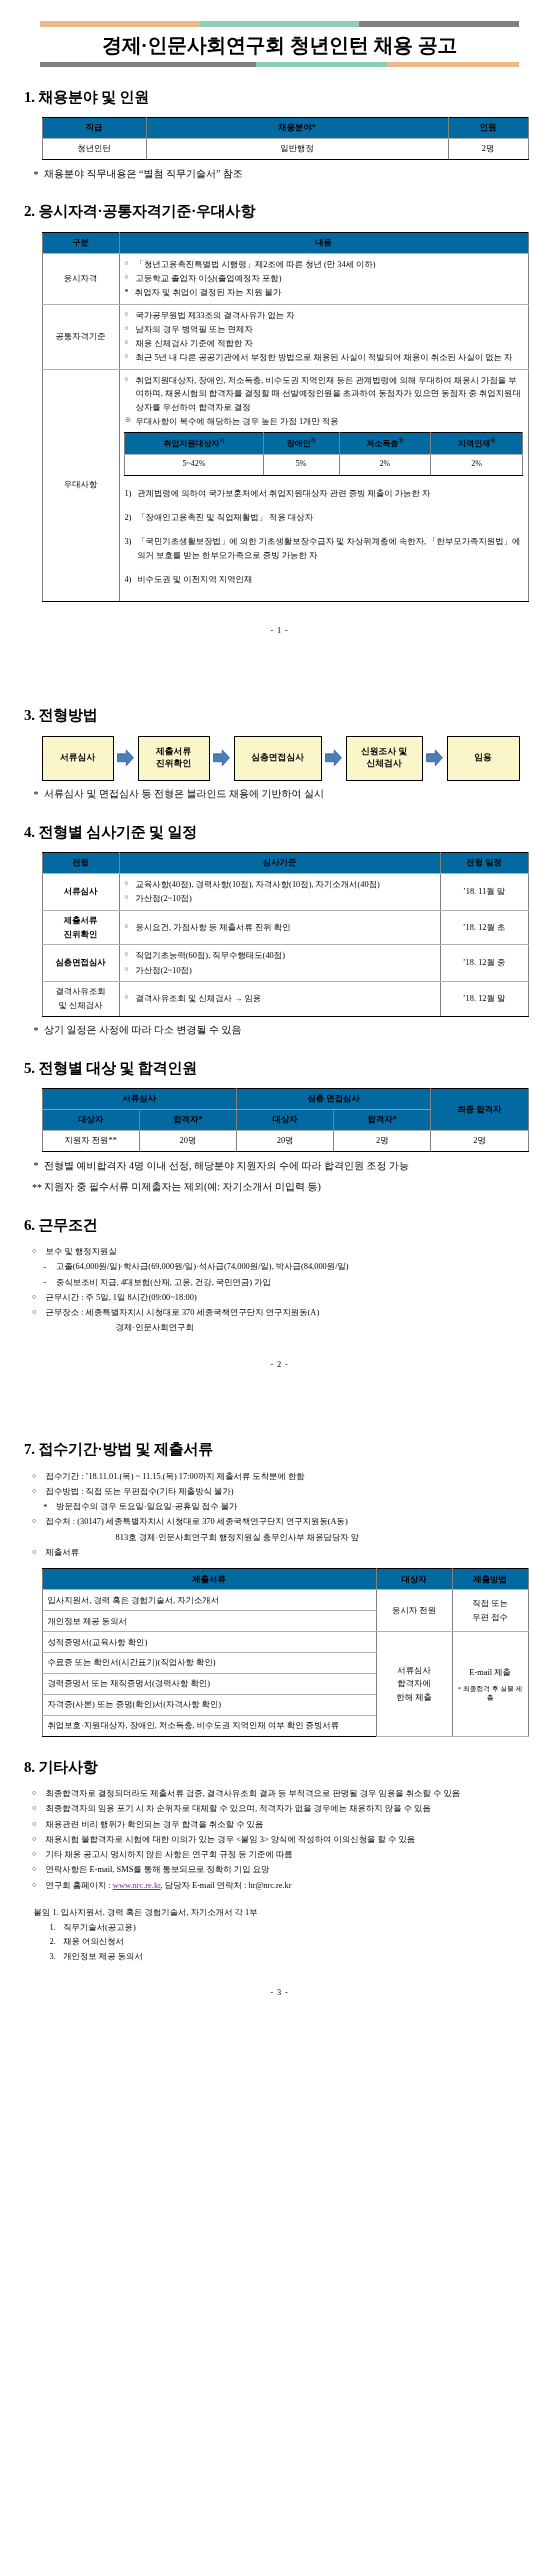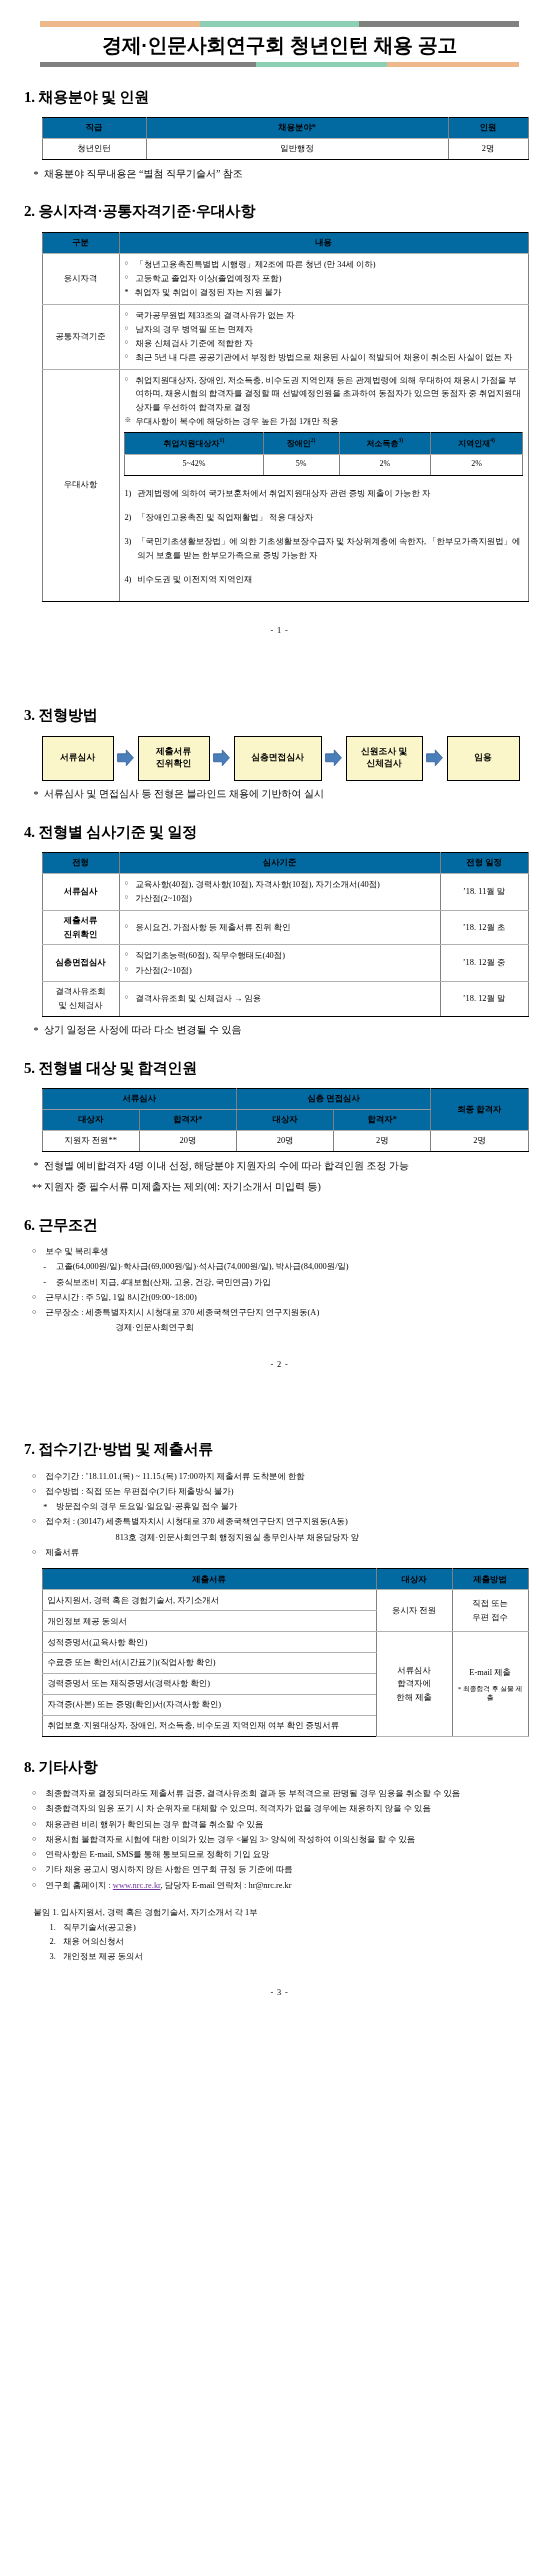--- a/index.html
+++ b/index.html
@@ -397,21 +397,21 @@
       <td class="ctr">2명</td>
       <td class="ctr">2명</td>
     </tr>
   </tbody>
     </table>
   <div class="note">전형별 예비합격자 4명 이내 선정, 해당분야 지원자의 수에 따라 합격인원 조정 가능</div>
   <div class="note dbl">지원자 중 필수서류 미제출자는 제외(예: 자기소개서 미입력 등)</div>
 
   <h2 class="sec">6. 근무조건</h2>
   <ul class="body-list">
-    <li>보수 및 복리후생</li>
+    <li>보수 및 행정지원실</li>
     <li class="dash">고졸(64,000원/일)·학사급(69,000원/일)·석사급(74,000원/일), 박사급(84,000원/일)</li>
     <li class="dash">중식보조비 지급, 4대보험(산재, 고용, 건강, 국민연금) 가입</li>
     <li>근무시간 : 주 5일, 1일 8시간(09:00~18:00)</li>
     <li>근무장소 : 세종특별자치시 시청대로 370 세종국책연구단지 연구지원동(A)</li>
     <li class="cont">
         <span class="indent-addr">경제·인문사회연구회</span>
       </li>
   </ul>
 
   <div class="pagenum">- 2 -</div>
@@ -471,22 +471,22 @@
         </tr>
   </tbody>
     </table>
 
   <h2 class="sec">8. 기타사항</h2>
   <ul class="body-list">
     <li>최종합격자로 결정되더라도 제출서류 검증, 결격사유조회 결과 등 부적격으로 판명될 경우 임용을 취소할 수 있음</li>
     <li>최종합격자의 임용 포기 시 차 순위자로 대체할 수 있으며, 적격자가 없을 경우에는 채용하지 않을 수 있음</li>
     <li>채용관련 비리 행위가 확인되는 경우 합격을 취소할 수 있음</li>
     <li>채용시험 불합격자로 시험에 대한 이의가 있는 경우 &lt;붙임 3&gt; 양식에 작성하여 이의신청을 할 수 있음</li>
+    <li>기타 채용 공고시 명시하지 않은 사항은 연구회 규정 등 기준에 따름</li>
     <li>연락사항은 E-mail, SMS를 통해 통보되므로 정확히 기입 요망</li>
-    <li>기타 채용 공고시 명시하지 않은 사항은 연구회 규정 등 기준에 따름</li>
     <li><span>연구회 홈페이지 : </span><a class="link" href="#">www.nrc.re.kr</a><span>, 담당자 E-mail 연락처 : </span><span>hr@nrc.re.kr</span></li>
   </ul>
 
   <div class="attach">
     <div>붙임 1. 입사지원서, 경력 혹은 경험기술서, 자기소개서 각 1부</div>
     <ol class="attachlist">
       <li>직무기술서(공고용)</li>
       <li>채용 어의신청서</li>
       <li>개인정보 제공 동의서</li>
     </ol>

